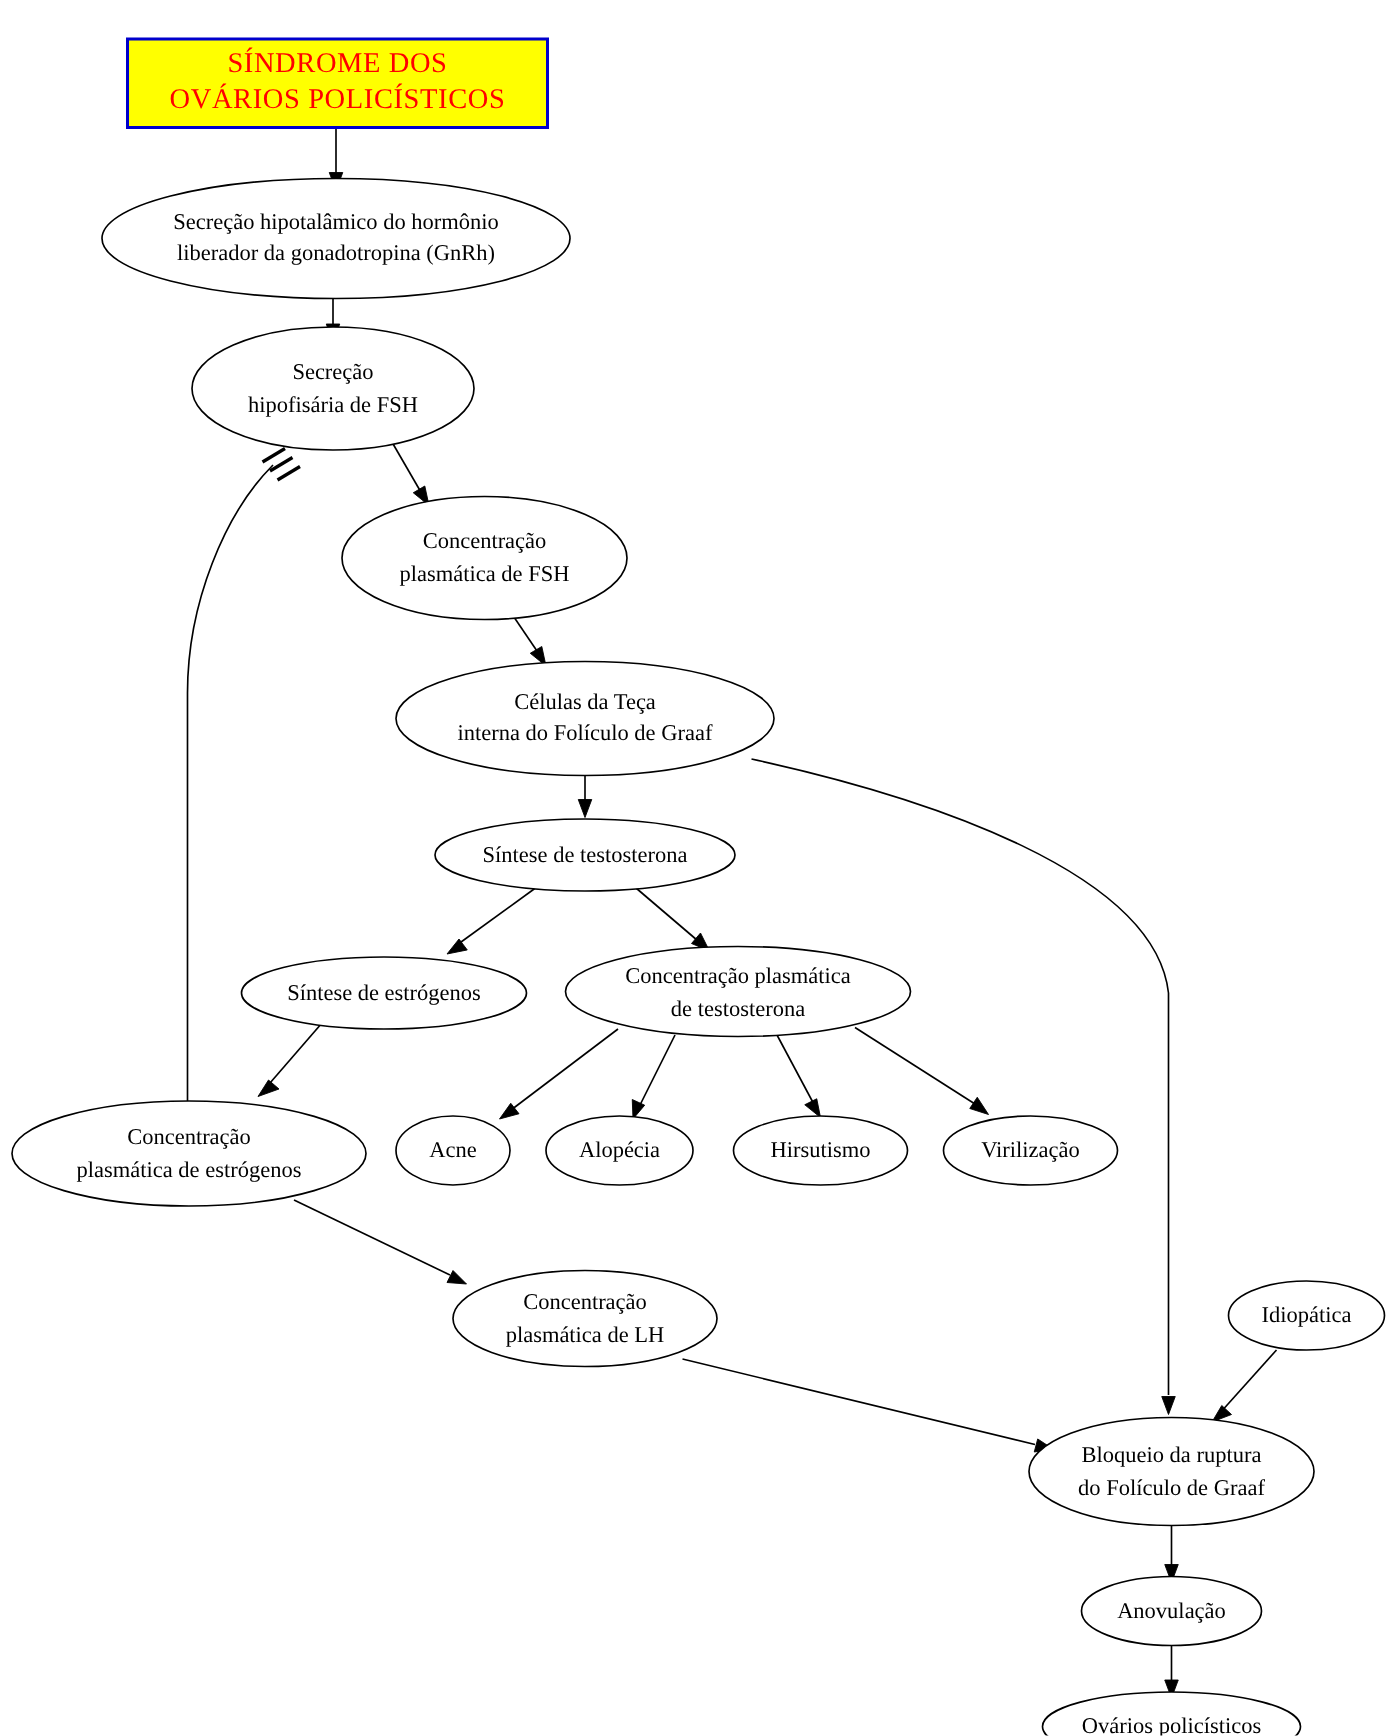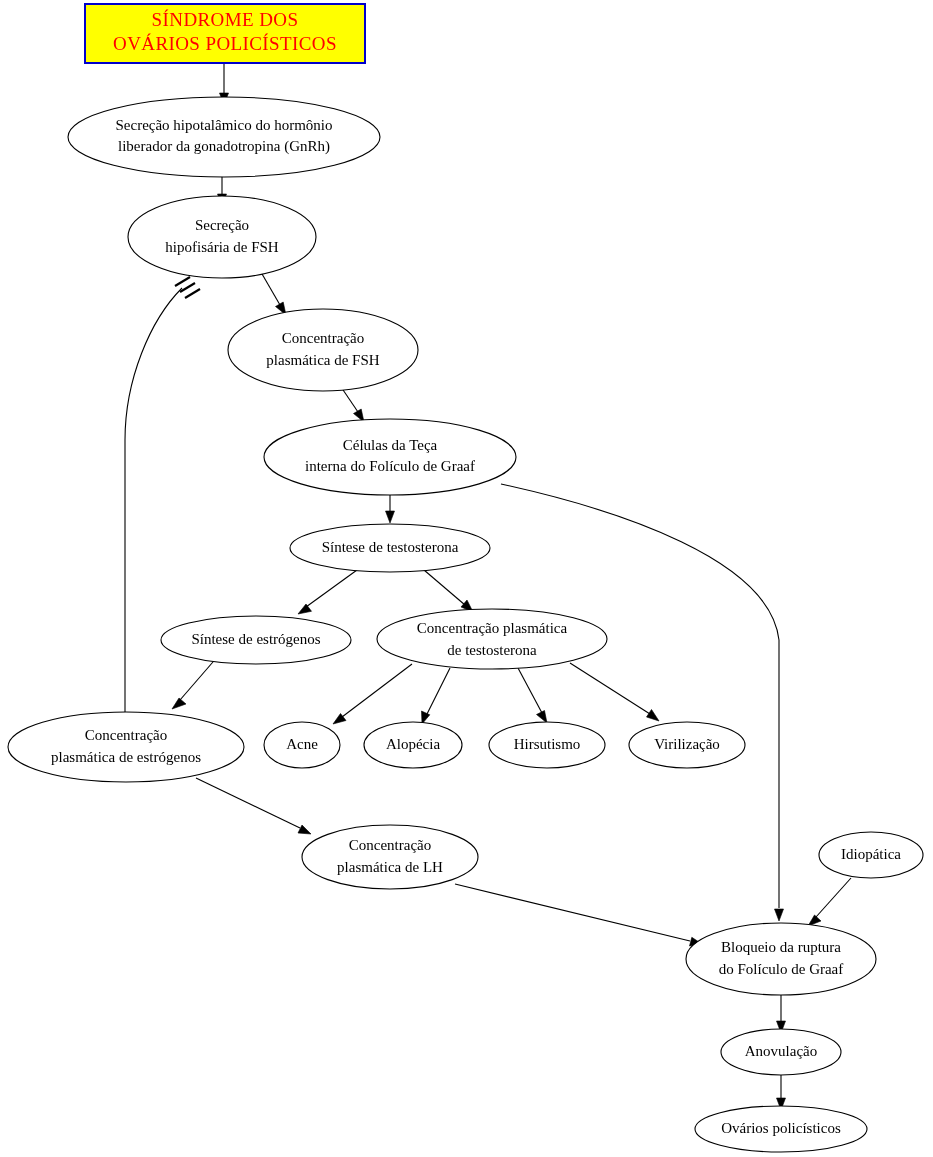--- a/index.html
+++ b/index.html
@@ -10,20 +10,21 @@
   body {
     width: 933px;
     height: 1157px;
     font-family: "Liberation Serif", "DejaVu Serif", serif;
     overflow: hidden;
   }
   #diagram-root {
     position: relative;
     width: 933px;
     height: 872px;
+    margin-top: 22px;
   }
   svg#flowchart {
     display: block;
     width: 933px;
     height: 1157px;
   }
   .node-ellipse {
     fill: #ffffff;
     stroke: #000000;
     stroke-width: 1.1;

